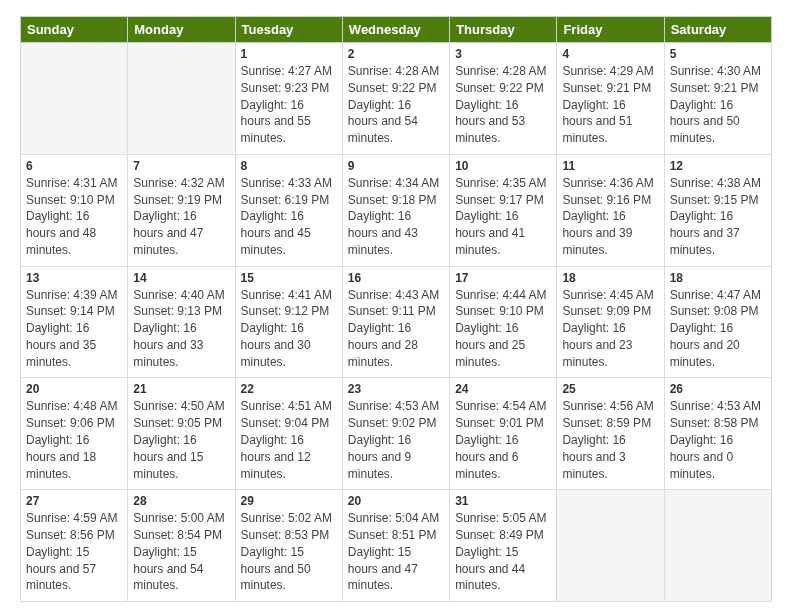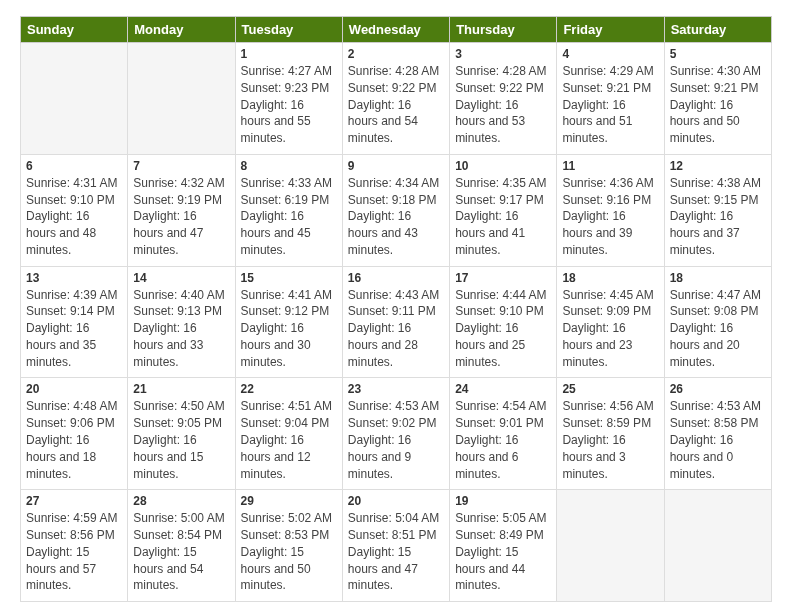--- a/index.html
+++ b/index.html
@@ -290,21 +290,21 @@
 Sunset: 8:53 PM
 Daylight: 15 hours and 50 minutes.</div>
           </td>
           <td>
             <div class="day-num">20</div>
             <div class="day-info">Sunrise: 5:04 AM
 Sunset: 8:51 PM
 Daylight: 15 hours and 47 minutes.</div>
           </td>
           <td>
-            <div class="day-num">19</div>
+            <div class="day-num">31</div>
             <div class="day-info">Sunrise: 5:05 AM
 Sunset: 8:49 PM
 Daylight: 15 hours and 44 minutes.</div>
           </td>
           <td class="empty"></td>
           <td class="empty"></td>
         </tr>
       </tbody>
   </table>
 </div>

